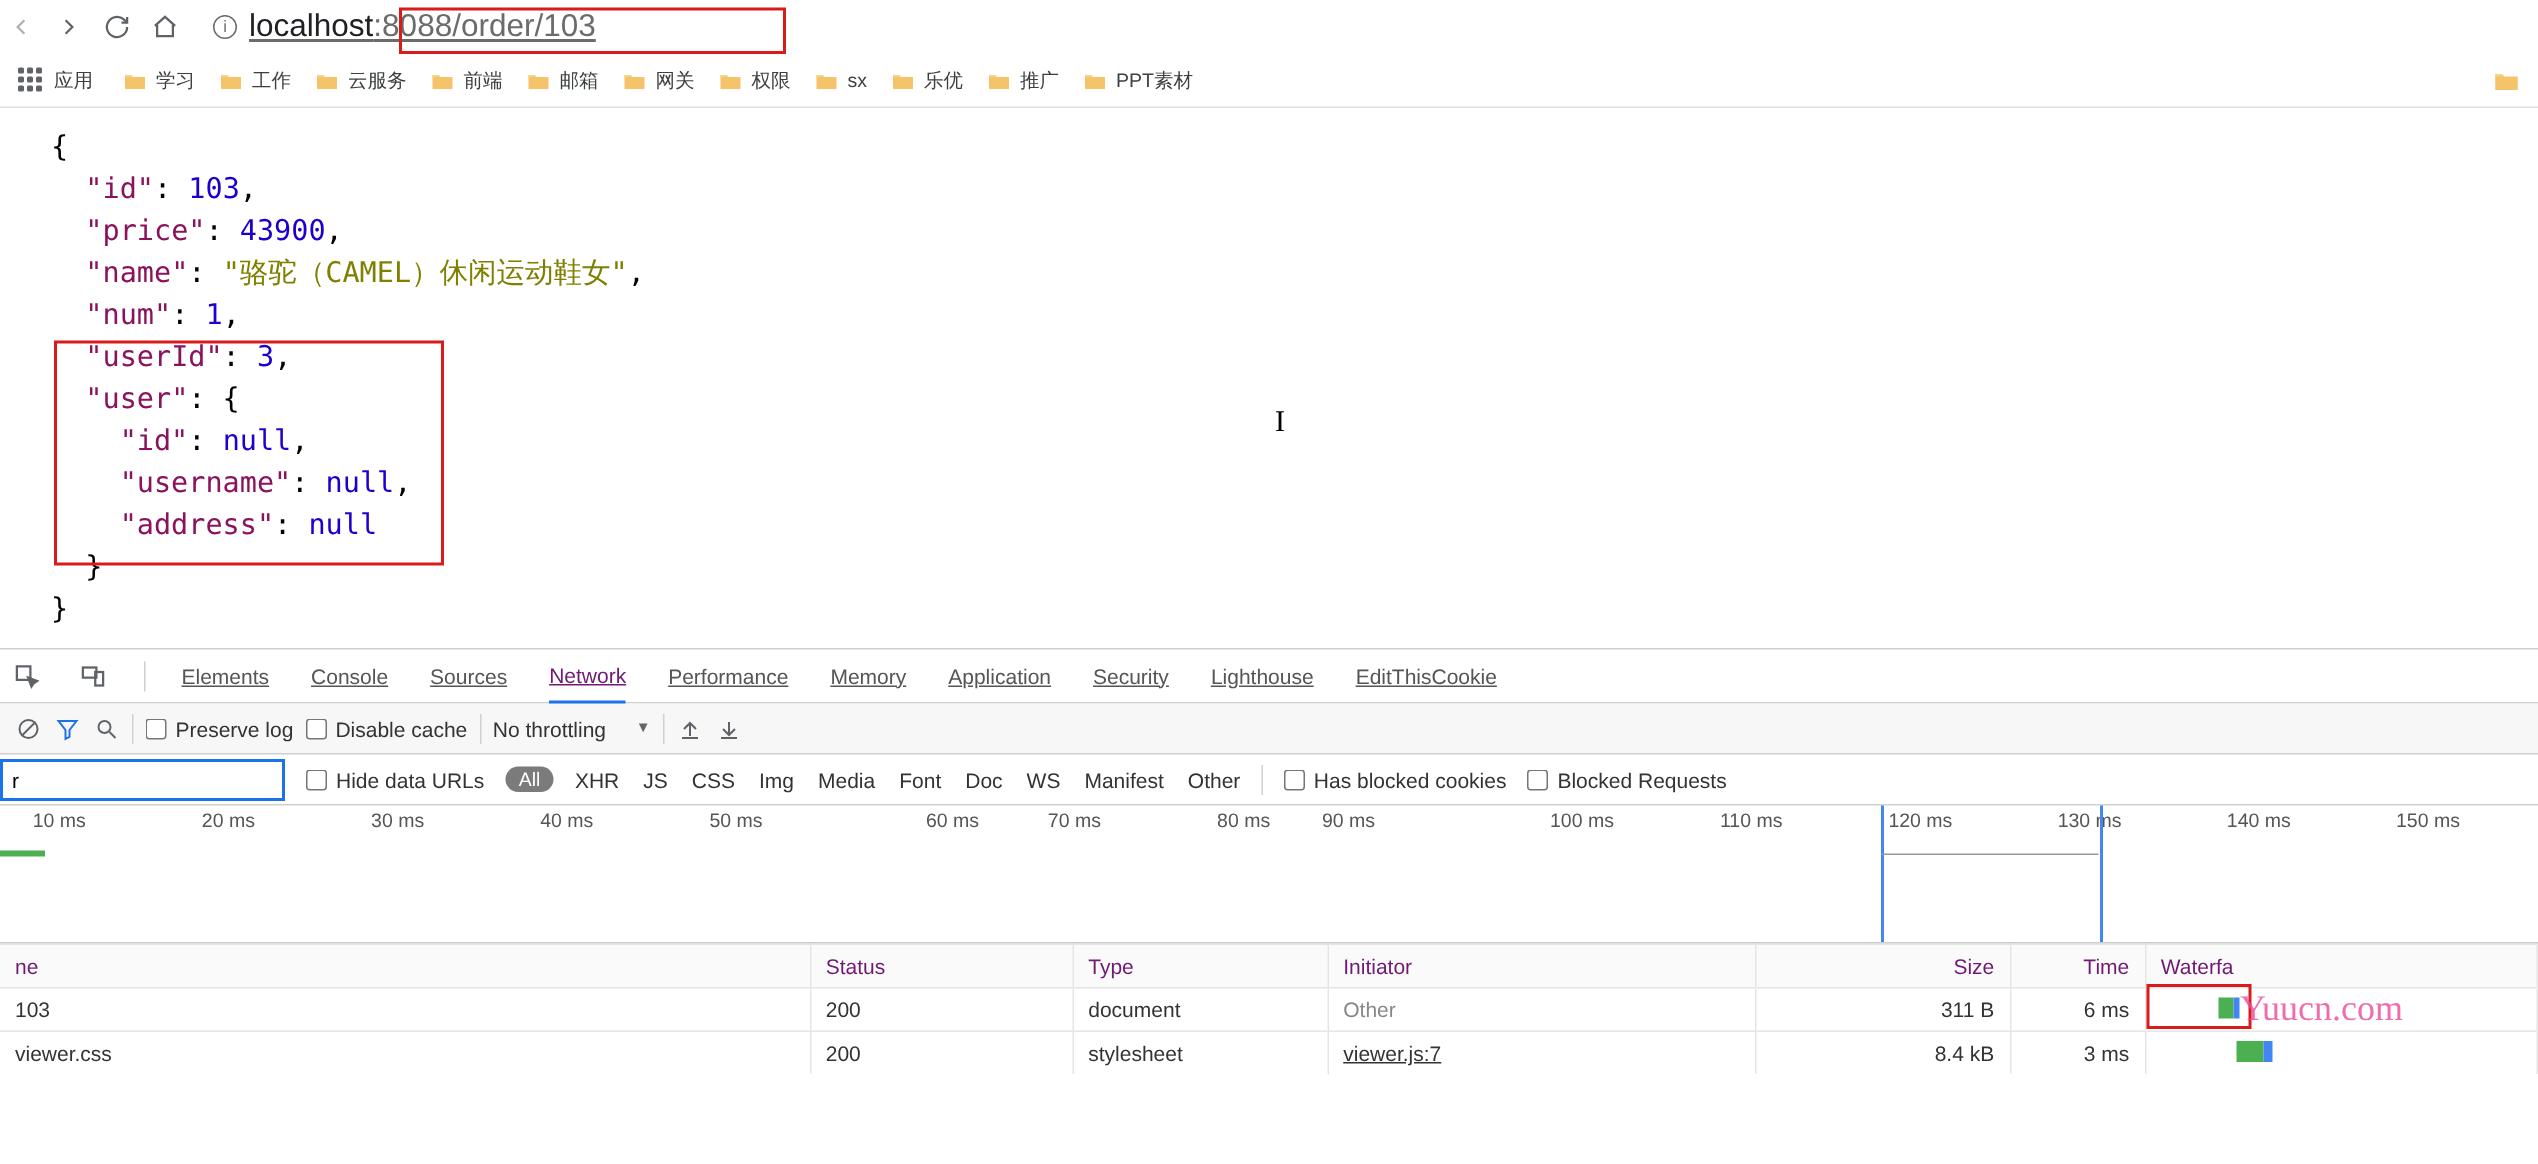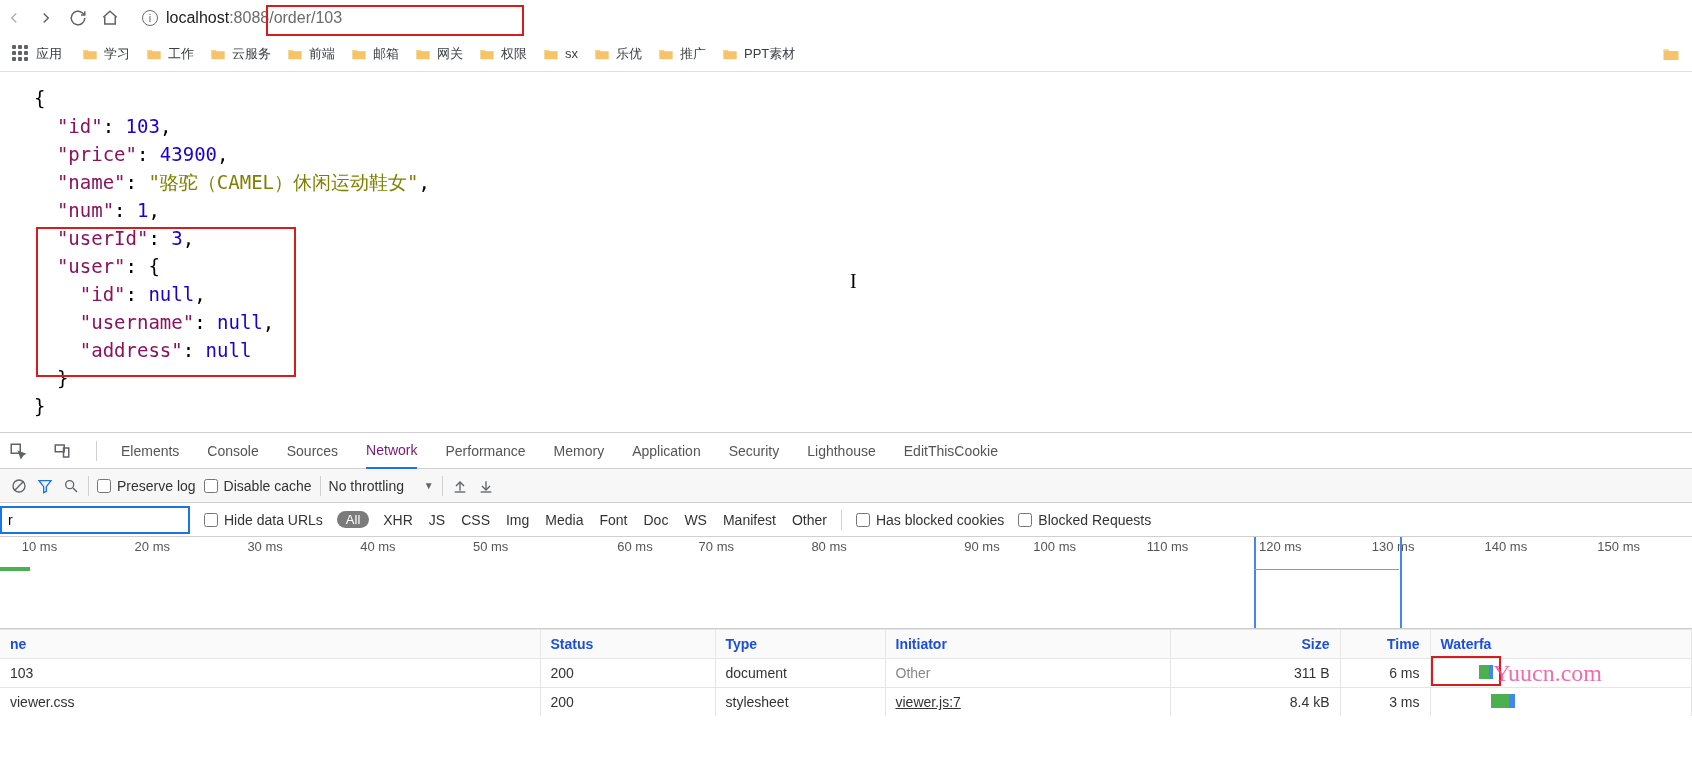--- a/index.html
+++ b/index.html
@@ -3,21 +3,21 @@
 <meta charset="utf-8">
 <style>
   * { box-sizing: border-box; margin: 0; padding: 0; }
   body { font-family: Arial, "Microsoft YaHei", sans-serif; font-size: 14px; color: #333; background: #fff; width: 1692px; overflow: hidden; }
   .topbar { display: flex; align-items: center; height: 36px; padding: 0 4px; gap: 12px; }
   .nav-btn { width: 20px; height: 20px; display: flex; align-items: center; justify-content: center; color: #5f6368; cursor: pointer; }
   .nav-btn.disabled { color: #b0b0b0; }
   .url-bar { flex: 1; height: 28px; display: flex; align-items: center; border-radius: 14px; padding: 0 10px; position: relative; }
   .url-highlight { position: absolute; left: 134px; top: 1px; width: 258px; height: 31px; border: 2px solid #d81b1b; pointer-events: none; }
   .info-icon { width: 16px; height: 16px; border: 1px solid #6b6b6b; border-radius: 50%; display: flex; align-items: center; justify-content: center; font-size: 11px; color: #6b6b6b; margin-right: 8px; }
-  .url-text { color: #6b6b6b; font-size: 16px; }
+  .url-text { color: #6b6b6b; font-size: 21px; text-decoration: underline; }
   .url-text .host { color: #202124; }
   .bookmarks { display: flex; align-items: center; height: 36px; padding: 0 4px; gap: 4px; border-bottom: 1px solid #e0e0e0; }
   .apps-icon { width: 18px; height: 18px; display: grid; grid-template-columns: repeat(3,4px); grid-template-rows: repeat(3,4px); gap: 2px; }
   .apps-icon div { background: #5f6368; border-radius: 1px; }
   .bm-item { display: flex; align-items: center; gap: 6px; padding: 4px 8px; font-size: 13px; color: #3c4043; cursor: pointer; }
   .folder-icon { width: 16px; height: 14px; position: relative; }
   .bm-spacer { flex: 1; }
   .bm-right-folder { width: 18px; height: 16px; }
   .json-area { padding: 12px 34px; font-family: Consolas, "Courier New", monospace; font-size: 19px; line-height: 28px; position: relative; background: #fff; min-height: 330px; }
   .json-area pre { white-space: pre; }
@@ -25,42 +25,42 @@
   .n { color: #1c00cf; }
   .s { color: #808000; }
   .nl { color: #1c00cf; }
   .p { color: #000; }
   .user-box { position: absolute; left: 36px; top: 155px; width: 260px; height: 150px; border: 2px solid #d81b1b; pointer-events: none; }
   .cursor-mark { position: absolute; left: 850px; top: 195px; font-family: serif; font-size: 20px; color: #000; }
   .devtools { border-top: 1px solid #cfcfcf; }
   .dt-tabs { display: flex; align-items: center; height: 36px; border-bottom: 1px solid #d0d0d0; padding: 0 8px; gap: 24px; }
   .dt-inspect { width: 20px; height: 20px; display: flex; align-items: center; justify-content: center; color: #5f6368; }
   .dt-sep { width: 1px; height: 20px; background: #d0d0d0; }
-  .dt-tab { height: 36px; display: flex; align-items: center; font-size: 14px; color: #555; cursor: pointer; }
+  .dt-tab { height: 36px; display: flex; align-items: center; font-size: 14px; color: #555; cursor: pointer; text-decoration: underline; }
   .dt-tab.active { color: #701a75; border-bottom: 2px solid #1a73e8; }
   .net-toolbar { display: flex; align-items: center; height: 34px; padding: 0 10px; gap: 8px; border-bottom: 1px solid #d0d0d0; background: #f7f7f7; }
   .tb-icon { width: 18px; height: 18px; display: flex; align-items: center; justify-content: center; color: #5f6368; cursor: pointer; }
   .tb-icon.blue { color: #1a73e8; }
   .tb-check { display: flex; align-items: center; gap: 6px; font-size: 14px; color: #333; }
   .tb-check input { width: 14px; height: 14px; }
   .throttle { display: flex; align-items: center; gap: 6px; font-size: 14px; color: #333; }
   .tri { font-size: 10px; color: #666; }
   .net-filter-row { display: flex; align-items: center; height: 34px; padding: 0 0 0 0; gap: 14px; border-bottom: 1px solid #d0d0d0; }
   .filter-input { height: 28px; width: 190px; border: 2px solid #1a73e8; outline: none; padding: 0 6px; font-size: 14px; }
   .pill { background: #7b7b7b; color: #fff; border-radius: 10px; padding: 1px 9px; font-size: 13px; }
   .ftype { font-size: 14px; color: #333; cursor: pointer; }
   .timeline { position: relative; height: 92px; border-bottom: 1px solid #ccc; }
   .tl-ticks { display: flex; position: relative; height: 22px; text-align: right; }
   .tl-tick { position: absolute; font-size: 13px; color: #555; top: 2px; transform: translateX(-50%); }
   .tl-bar-green { position: absolute; left: 0; top: 30px; width: 30px; height: 4px; background: #4caf50; }
   .tl-vline { position: absolute; top: 0; bottom: 0; width: 2px; background: #4285f4; }
   .tl-hline { position: absolute; left: 1254px; top: 32px; width: 145px; height: 1px; background: #999; }
   .net-table { width: 100%; border-collapse: collapse; font-size: 14px; }
   .net-table th, .net-table td { text-align: left; padding: 6px 10px; border-top: 1px solid #e5e5e5; border-right: 1px solid #e5e5e5; font-weight: normal; color: #333; }
-  .net-table th { background: #fafafa; color: #1d4ed8; font-weight: bold; }
+  .net-table th { background: #fafafa; color: #701a75; }
   .net-table td.right { text-align: right; }
   .initiator-other { color: #888; }
   .initiator-link { color: #333; text-decoration: underline; }
   .waterfall-cell { position: relative; }
   .wf-highlight { position: absolute; left: 0; top: -3px; width: 70px; height: 30px; border: 2px solid #d81b1b; }
   .wf-bar { position: absolute; height: 14px; top: 6px; }
   .wf-bar.g { background: #4caf50; }
   .wf-bar.b { background: #4285f4; }
   .watermark { position: absolute; right: 90px; top: 660px; color: #ec4899; font-family: "Comic Sans MS", cursive; font-size: 24px; opacity: .8; pointer-events:none; }
 </style>
@@ -325,21 +325,21 @@
   <div class="timeline">
     <div class="tl-ticks" id="tl-ticks">
         <span class="tl-tick" style="left: 39.48px;">10 ms</span>
         <span class="tl-tick" style="left: 152.28px;">20 ms</span>
         <span class="tl-tick" style="left: 265.08px;">30 ms</span>
         <span class="tl-tick" style="left: 377.88px;">40 ms</span>
         <span class="tl-tick" style="left: 490.68px;">50 ms</span>
         <span class="tl-tick" style="left: 635px;">60 ms</span>
         <span class="tl-tick" style="left: 716.28px;">70 ms</span>
         <span class="tl-tick" style="left: 829.08px;">80 ms</span>
-        <span class="tl-tick" style="left: 982px;">90 ms</span>
+        <span class="tl-tick" style="left: 899px;">90 ms</span>
         <span class="tl-tick" style="left: 1054.68px;">100 ms</span>
         <span class="tl-tick" style="left: 1167.48px;">110 ms</span>
         <span class="tl-tick" style="left: 1280.28px;">120 ms</span>
         <span class="tl-tick" style="left: 1393.08px;">130 ms</span>
         <span class="tl-tick" style="left: 1505.88px;">140 ms</span>
         <span class="tl-tick" style="left: 1618.68px;">150 ms</span>
       </div>
     <div class="tl-bar-green"></div>
     <div class="tl-vline" style="left:1254px;"></div>
     <div class="tl-vline" style="left:1400px;"></div>

